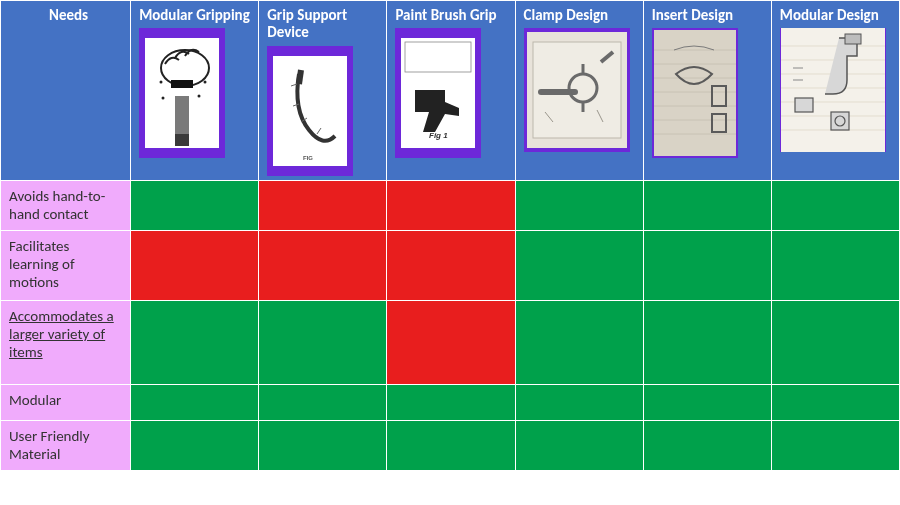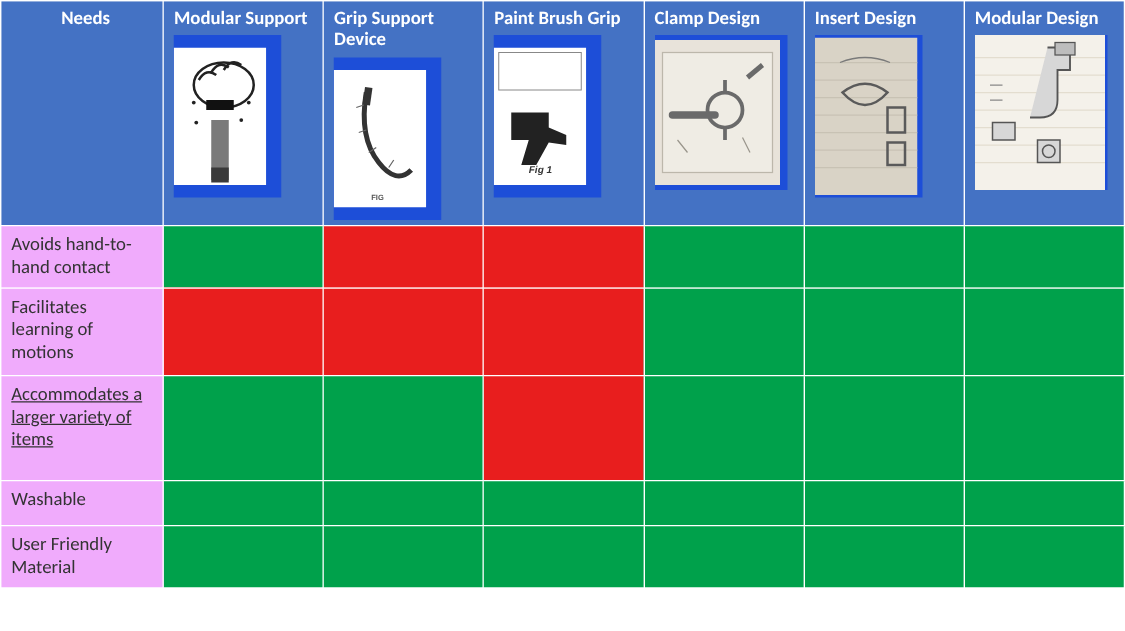--- a/index.html
+++ b/index.html
@@ -37,27 +37,27 @@
     padding-left: 48px;
   }
   .col-needs { width: 130px; }
   .col-design { width: 128px; }
   thead th .headlabel {
     display: block;
     margin-bottom: 4px;
     line-height: 1.15;
   }
   .thumb {
-    background: #1d4ed8;
+    background: #6d28d9;
     width: 86px;
     height: 130px;
     margin: 0;
     display: flex;
     align-items: center;
-    justify-content: flex-start;
+    justify-content: center;
   }
   .thumb.wider { width: 106px; height: 124px; }
   .thumb svg { display: block; }
   tbody th {
     background: #f0abfc;
     color: #333;
     font-weight: 400;
     text-align: left;
     padding: 6px 8px;
     line-height: 1.2;
@@ -83,21 +83,21 @@
     <col class="col-design">
       <col class="col-design">
       <col class="col-design">
   </colgroup>
   <thead>
     <tr>
       <th class="needs-th">
         <span class="headlabel">Needs</span>
       </th>
       <th>
-        <span class="headlabel">Modular Support</span>
+        <span class="headlabel">Modular Gripping</span>
         <div class="thumb">
           <svg width="74" height="110" viewBox="0 0 74 110">
             <rect x="0" y="0" width="74" height="110" fill="#fff"></rect>
 
             <rect x="30" y="58" width="14" height="48" fill="#7a7a7a"></rect>
             <rect x="30" y="96" width="14" height="12" fill="#3a3a3a"></rect>
 
             <ellipse cx="40" cy="30" rx="24" ry="18" fill="none" stroke="#222" stroke-width="2"></ellipse>
             <path d="M20 26 q6 -10 14 -4 M30 20 q6 -10 14 -4 M40 18 q6 -10 14 -4" stroke="#222" stroke-width="2" fill="none"></path>
             <rect x="26" y="42" width="22" height="8" fill="#111"></rect>
@@ -218,21 +218,21 @@
       <tr class="r4">
         <th>Accommodates a larger variety of items</th>
         <td class="green"></td>
         <td class="green"></td>
         <td class="red"></td>
         <td class="green"></td>
         <td class="green"></td>
         <td class="green"></td>
       </tr>
       <tr class="r5">
-        <th>Washable</th>
+        <th>Modular</th>
         <td class="green"></td>
         <td class="green"></td>
         <td class="green"></td>
         <td class="green"></td>
         <td class="green"></td>
         <td class="green"></td>
       </tr>
       <tr class="r6">
         <th>User Friendly Material</th>
         <td class="green"></td>

